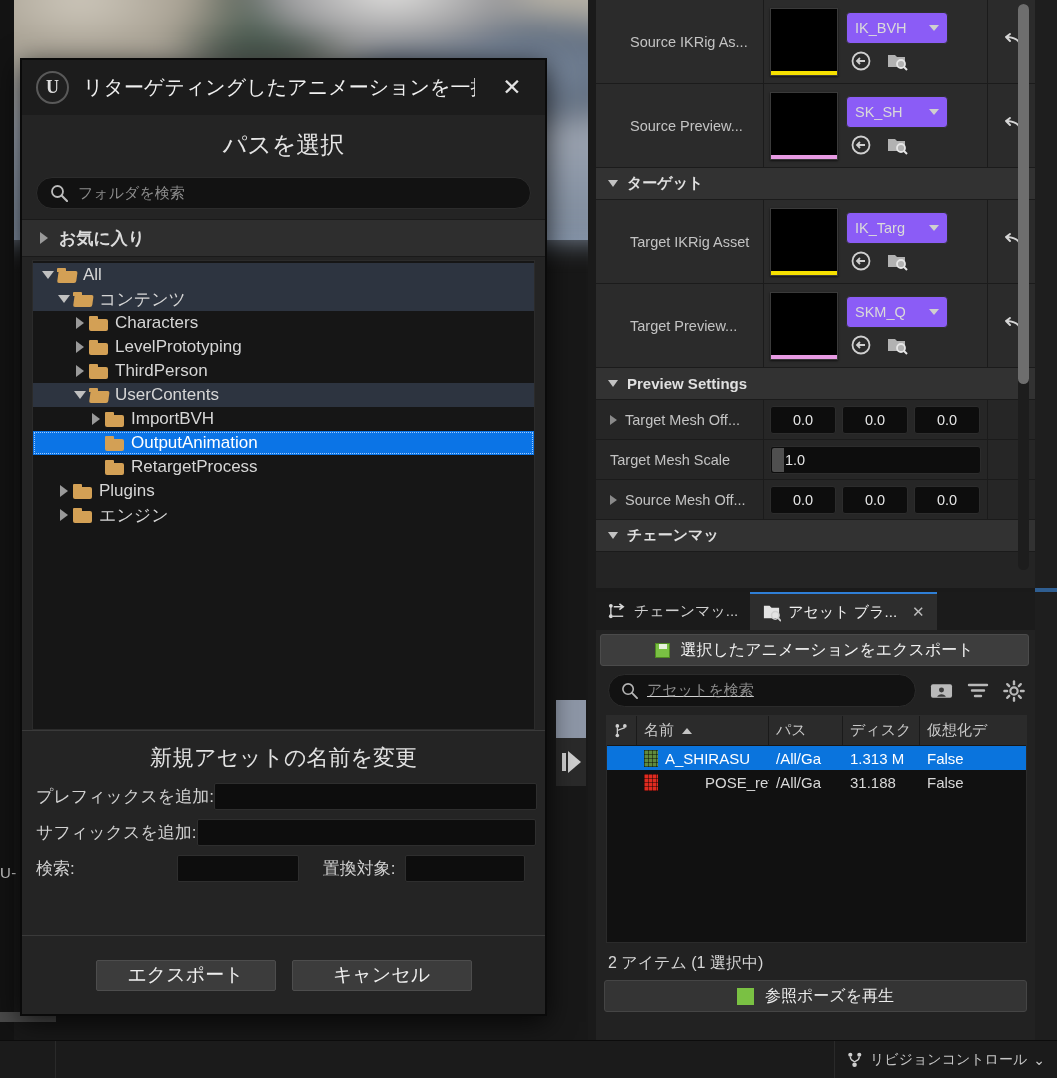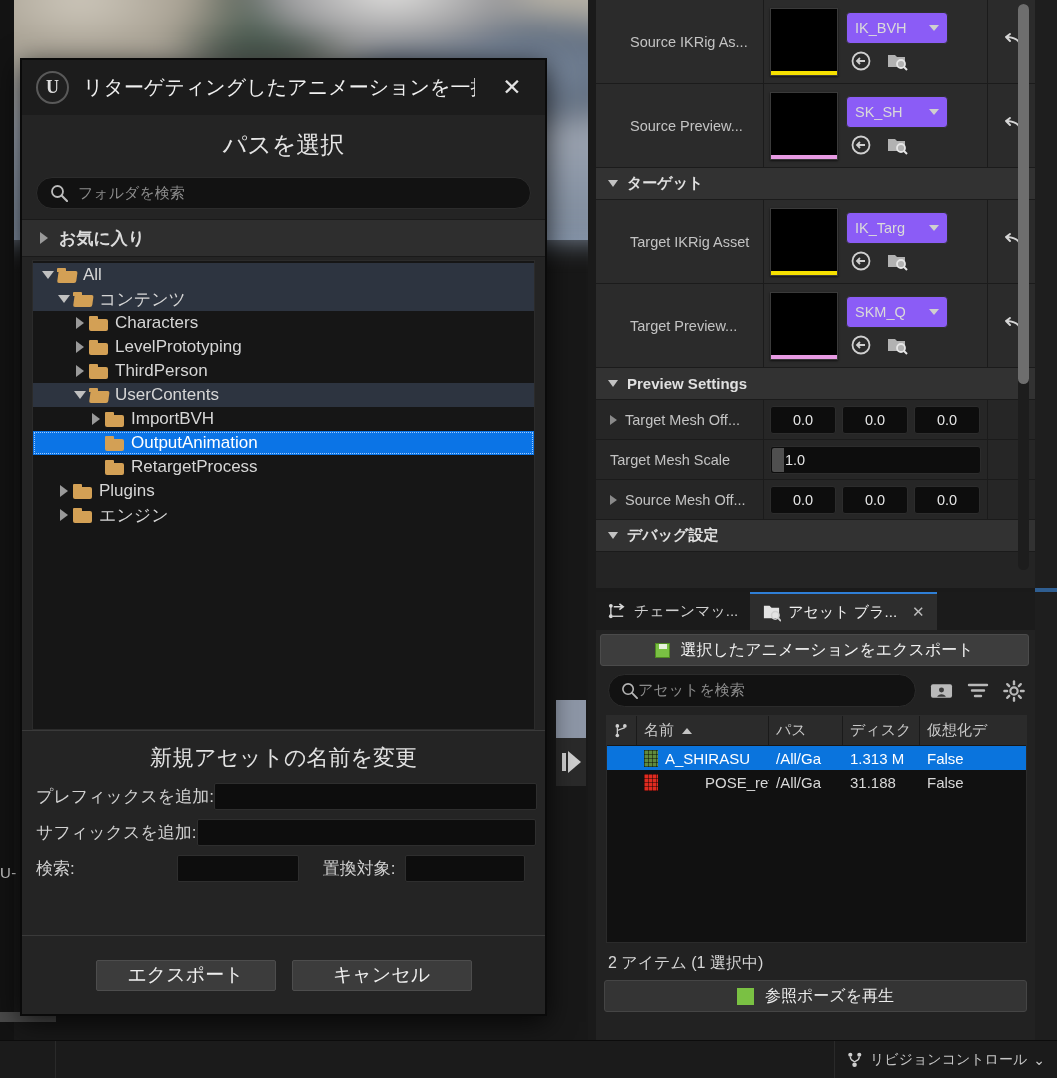--- a/index.html
+++ b/index.html
@@ -180,21 +180,21 @@
   }
   .floppy {
     width: 15px; height: 15px; background: #7ac143; border: 1px solid #4f8a22; position: relative; flex: none;
   }
   .floppy::after {
     content: ""; position: absolute; left: 3px; top: 0; width: 8px; height: 5px; background: #e8f2dd;
   }
   .search-row { display: flex; align-items: center; gap: 14px; padding: 8px 10px 6px 12px; }
   .search-pill {
     flex: 1; height: 33px; background: #121212; border: 1px solid #2b2b2b; border-radius: 17px;
-    display: flex; align-items: center; padding: 0 12px;
+    display: flex; align-items: center; gap: 9px; padding: 0 12px; text-decoration: underline;
   }
   .search-ph { font-size: 15px; color: #8c8c8c; }
   .hdr-icon { color: #b9b9b9; flex: none; }
 
   .asset-table {
     margin: 2px 8px 0 10px; background: #111111; border: 1px solid #2b2b2b;
     height: 228px; overflow: hidden;
   }
   .thead { display: flex; height: 30px; background: #2b2b2b; border-bottom: 1px solid #171717; }
   .th {
@@ -506,21 +506,21 @@
       <div class="prop-value" style="gap:6px;">
         <div class="num-field">0.0</div>
         <div class="num-field">0.0</div>
         <div class="num-field">0.0</div>
       </div>
       <div class="prop-reset"></div>
     </div>
 
     <div class="section-header">
       <span class="tri-down"></span>
-      <span>デバッグ設定</span>
+      <span>チェーンマッ</span>
     </div>
 
     <div class="details-scrollbar">
       <div class="thumb"></div>
     </div>
   </div>
   <div class="details-right-gutter"></div>
 
   <div class="browser-panel">
     <div class="tab-strip">

